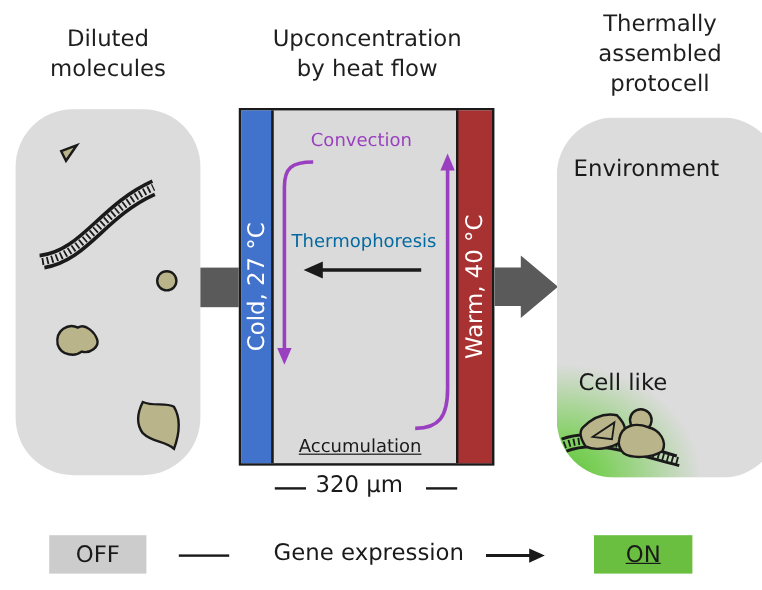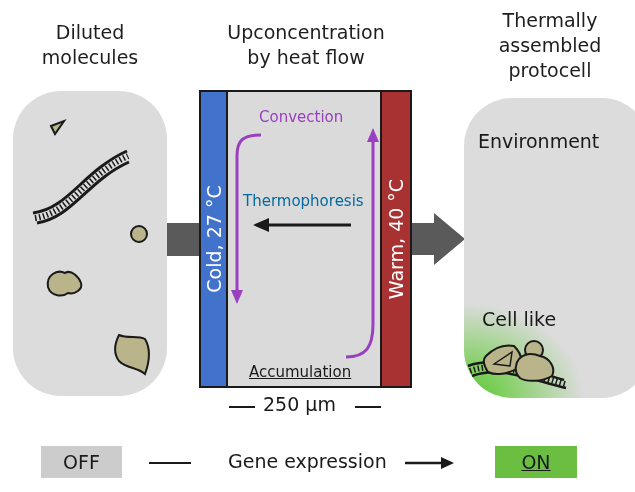--- a/index.html
+++ b/index.html
@@ -71,21 +71,21 @@
     <polygon points="30,198 42,198 36,212" fill="#9a3fbf"></polygon>
     <path d="M145,265 C165,265 172,255 172,232 L172,48" fill="none" stroke="#9a3fbf" stroke-width="3"></path>
     <polygon points="166,50 178,50 172,36" fill="#9a3fbf"></polygon>
     <line x1="150" y1="133" x2="66" y2="133" stroke="#1a1a1a" stroke-width="3"></line>
     <polygon points="52,133 68,126 68,140" fill="#1a1a1a"></polygon>
   </svg>
 </div>
 
 <div class="abs" style="left:229px; top:393px; width:155px; height:26px;">
   <div class="abs" style="left:0; top:13px; width:26px; height:2px; background:#1a1a1a;"></div>
-  <span class="abs scale" style="left:34px; top:0;">250 µm</span>
+  <span class="abs scale" style="left:34px; top:0;">320 µm</span>
   <div class="abs" style="left:126px; top:13px; width:26px; height:2px; background:#1a1a1a;"></div>
 </div>
 
 <div class="panel" id="right-panel">
   <span class="abs" style="left:14px; top:32px; font-size:19px;">Environment</span>
   <span class="abs" style="left:18px; top:210px; font-size:19px;">Cell like</span>
   <svg class="abs" style="left:0;top:0" width="155" height="300">
     <g fill="none" stroke="#1a1a1a">
       <path d="M4,268 C30,258 60,270 100,282" stroke-width="2.5"></path>
       <path d="M8,278 C34,268 62,280 102,290" stroke-width="2.5"></path>

